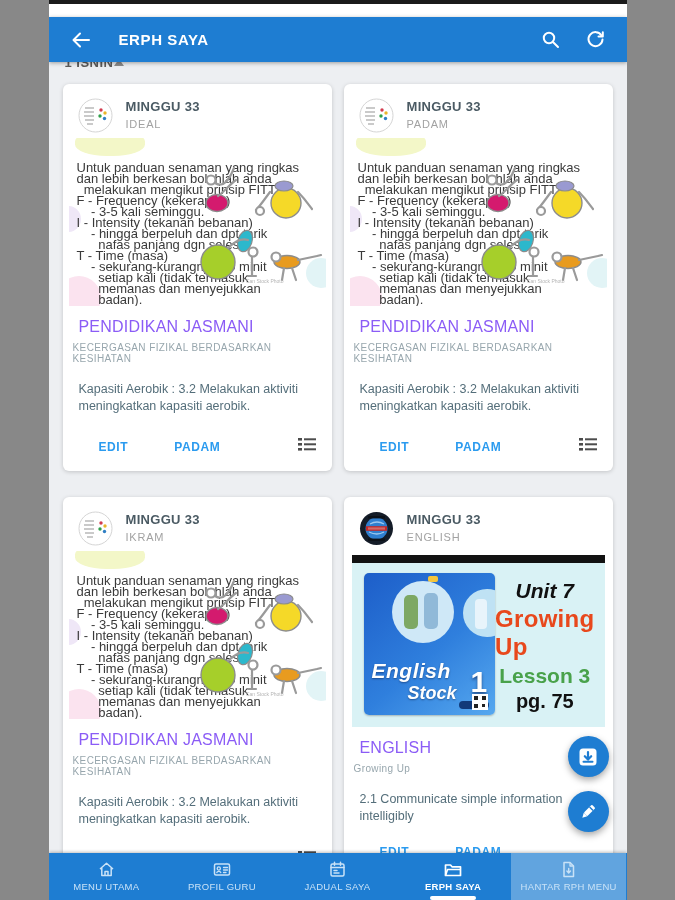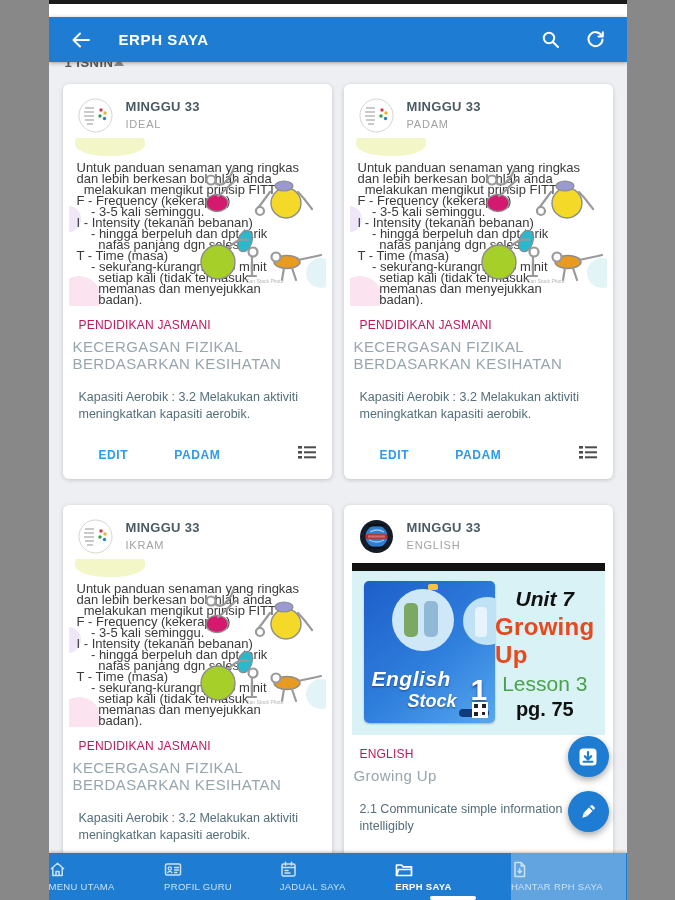--- a/index.html
+++ b/index.html
@@ -37,22 +37,22 @@
   .blob { position:absolute; border-radius:50%; }
   .blob.yellow { width:70px; height:26px; background:#f3f7c8; top:-8px; left:6px; border-radius:45%; }
   .blob.pink { width:44px; height:44px; background:#fbe3ef; bottom:-14px; left:-12px; }
   .blob.lav { width:26px; height:26px; background:#efe7f7; top:68px; left:-14px; }
   .blob.cyan { width:30px; height:30px; background:#e2f4f6; bottom:18px; right:-10px; }
   .fitt-text { position:absolute; left:8px; top:24px; font-size:13px; line-height:11px; color:#3a3a3a; white-space:pre; letter-spacing:0; }
   .figures { position:absolute; right:2px; top:18px; }
   .attrib { position:absolute; right:42px; bottom:22px; font-size:5px; color:#b5b5b5; }
 
   
-  .subject { font-size:12px; font-weight:500; color:#be185d; padding:12px 16px 0; letter-spacing:.2px; }
-  .module { font-size:15px; color:#97a6ad; padding:6px 10px 0; letter-spacing:.4px; }
+  .subject { font-size:16px; font-weight:500; color:#8b5cf6; padding:12px 16px 0; letter-spacing:.2px; }
+  .module { font-size:10px; color:#97a6ad; padding:6px 10px 0; letter-spacing:.4px; }
   .desc { font-size:12.5px; color:#546e7a; padding:17px 16px 0; line-height:17px; }
   .actions { display:flex; align-items:center; gap:24px; padding:20px 14px 13px; }
   .action { color:#2b9bef; font-weight:bold; font-size:12px; letter-spacing:.6px; cursor:pointer;padding-left:22px; }
   .toc-btn { margin-left:auto; cursor:pointer; padding:2px; }
 
   
   .slide-en { position:relative; height:172px; margin:6px 8px 0; background:#d9f2f5; border-top:8px solid #121212; display:flex; padding:10px 10px 12px 12px; }
   .book { position:relative; width:142px; border-radius:5px; background:linear-gradient(140deg,#1d5ec9 0%, #2f7fdd 55%, #56a8ef 100%); overflow:hidden; box-shadow:0 1px 2px rgba(0,0,0,.25); }
   .book .photo1 { position:absolute; top:8px; left:28px; width:62px; height:62px; border-radius:50%; background:#cfe8f7; overflow:hidden; }
   .book .photo1 .kid1 { position:absolute; left:12px; top:14px; width:14px; height:34px; background:#7da864; border-radius:5px; }
@@ -63,31 +63,31 @@
   .book .t1 { position:absolute; left:8px; top:86px; color:#fff; font-weight:bold; font-style:italic; font-size:21px; letter-spacing:.5px; text-shadow:0 1px 2px rgba(0,0,30,.4); }
   .book .t2 { position:absolute; left:44px; top:110px; color:#fff; font-weight:bold; font-style:italic; font-size:18px; text-shadow:0 1px 2px rgba(0,0,30,.4); }
   .book .num { position:absolute; right:8px; top:92px; color:#fff; font-weight:bold; font-size:30px; text-shadow:0 2px 3px rgba(0,0,40,.5); }
   .book .level-tag { position:absolute; right:6px; top:128px; width:30px; height:8px; background:#123a7a; border-radius:4px; }
   .book .qr { position:absolute; right:7px; bottom:5px; width:16px; height:16px; background:#fff; }
   .book .qr i { position:absolute; width:4px; height:4px; background:#222; }
   .book .qr i:nth-child(1){ left:2px; top:2px; } .book .qr i:nth-child(2){ right:2px; top:2px; } .book .qr i:nth-child(3){ left:2px; bottom:2px; } .book .qr i:nth-child(4){ right:3px; bottom:3px; width:3px;height:3px; }
   .en-info { flex:1; display:flex; flex-direction:column; align-items:center; justify-content:space-between; padding:6px 0 2px; }
   .en-unit { font-family:Liberation Sans, sans-serif; font-style:italic; font-weight:bold; font-size:21px; color:#111; }
   .en-topic { color:#e8481c; font-weight:800; font-size:24px; letter-spacing:.3px; }
-  .en-lesson { color:#49a24b; font-weight:400; font-size:21px; }
+  .en-lesson { color:#49a24b; font-weight:700; font-size:21px; }
   .en-page { color:#111; font-weight:800; font-size:20px; }
 
   
   .fab { position:absolute; right:18px; width:41px; height:41px; border-radius:50%; background:#1e7dd2; box-shadow:0 3px 7px rgba(0,0,0,.35); display:flex; align-items:center; justify-content:center; z-index:8; cursor:pointer; }
   .fab-download { top:736px; }
   .fab-edit { top:791px; }
 
   
   .nav { position:absolute; left:0; right:0; bottom:0; height:47px; background:#1e7dd2; display:flex; z-index:10; box-shadow:0 -1px 3px rgba(0,0,0,.25); }
-  .nav-item { position:relative; flex:1; display:flex; flex-direction:column; justify-content:center; gap:3px; color:#c9e2f7; cursor:pointer; }
+  .nav-item { position:relative; flex:1; display:flex; flex-direction:column; align-items:center; justify-content:center; gap:3px; color:#c9e2f7; cursor:pointer; }
   .nav-item .lbl { font-size:9.5px; letter-spacing:.3px; }
   .nav-item.active { color:#fff; }
   .nav-item.active .lbl { font-weight:bold; }
   .nav-item.active .indicator { position:absolute; bottom:0; left:50%; transform:translateX(-50%); width:46px; height:4px; background:#fff; border-radius:2px; }
   .nav-item.pressed { background:rgba(255,255,255,.30); }
   .nav-item svg { display:block; }
 </style>
 </head>
 <body>
 
@@ -464,17 +464,17 @@
         </svg>
       <span class="lbl">ERPH SAYA</span>
       <span class="indicator"></span>
     </div>
     <div class="nav-item pressed">
       <svg width="17" height="17" viewBox="0 0 17 17">
           <path d="M4 1.5 H10 L13.5 5 V15.5 H4 Z" stroke="currentColor" stroke-width="1.5" fill="none" stroke-linejoin="round"></path>
           <path d="M10 1.5 V5 H13.5" stroke="currentColor" stroke-width="1.3" fill="none" stroke-linejoin="round"></path>
           <path d="M8.7 7.5 V11.8 M6.9 10.1 L8.7 12 L10.5 10.1" stroke="currentColor" stroke-width="1.4" fill="none" stroke-linecap="round" stroke-linejoin="round"></path>
         </svg>
-      <span class="lbl">HANTAR RPH SAYA</span>
+      <span class="lbl">HANTAR RPH MENU</span>
     </div>
   </div>
 
 </div>
 
 </body></html>

